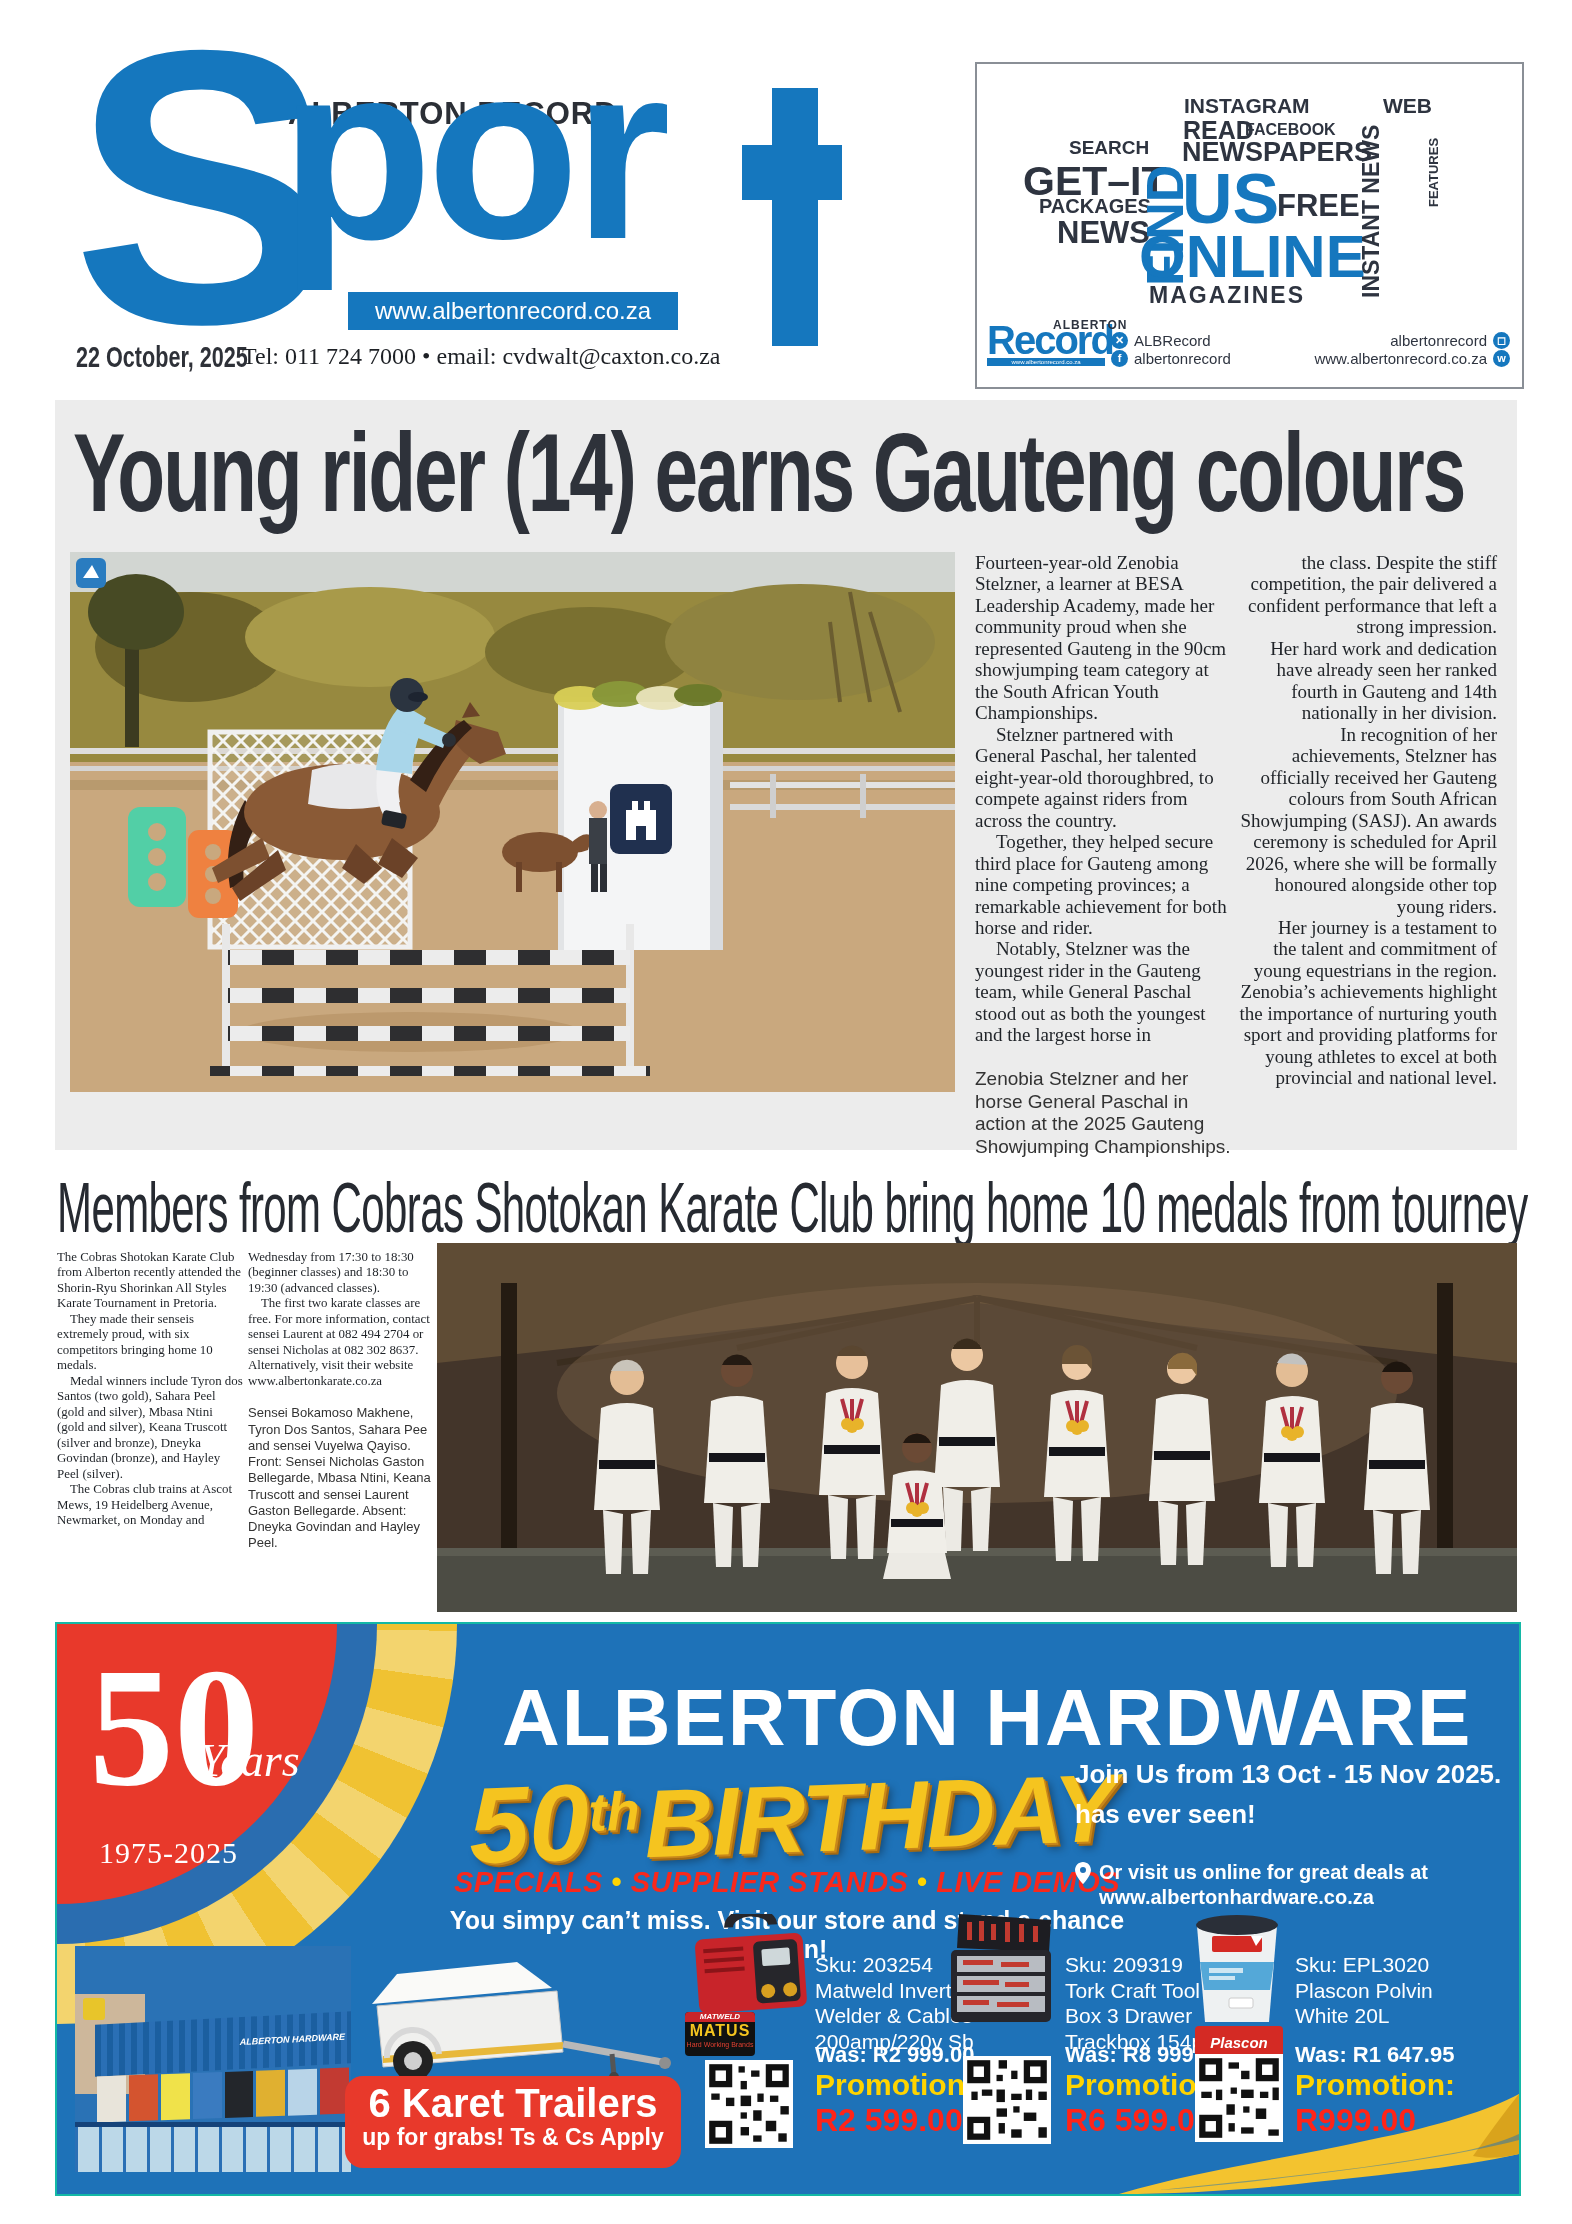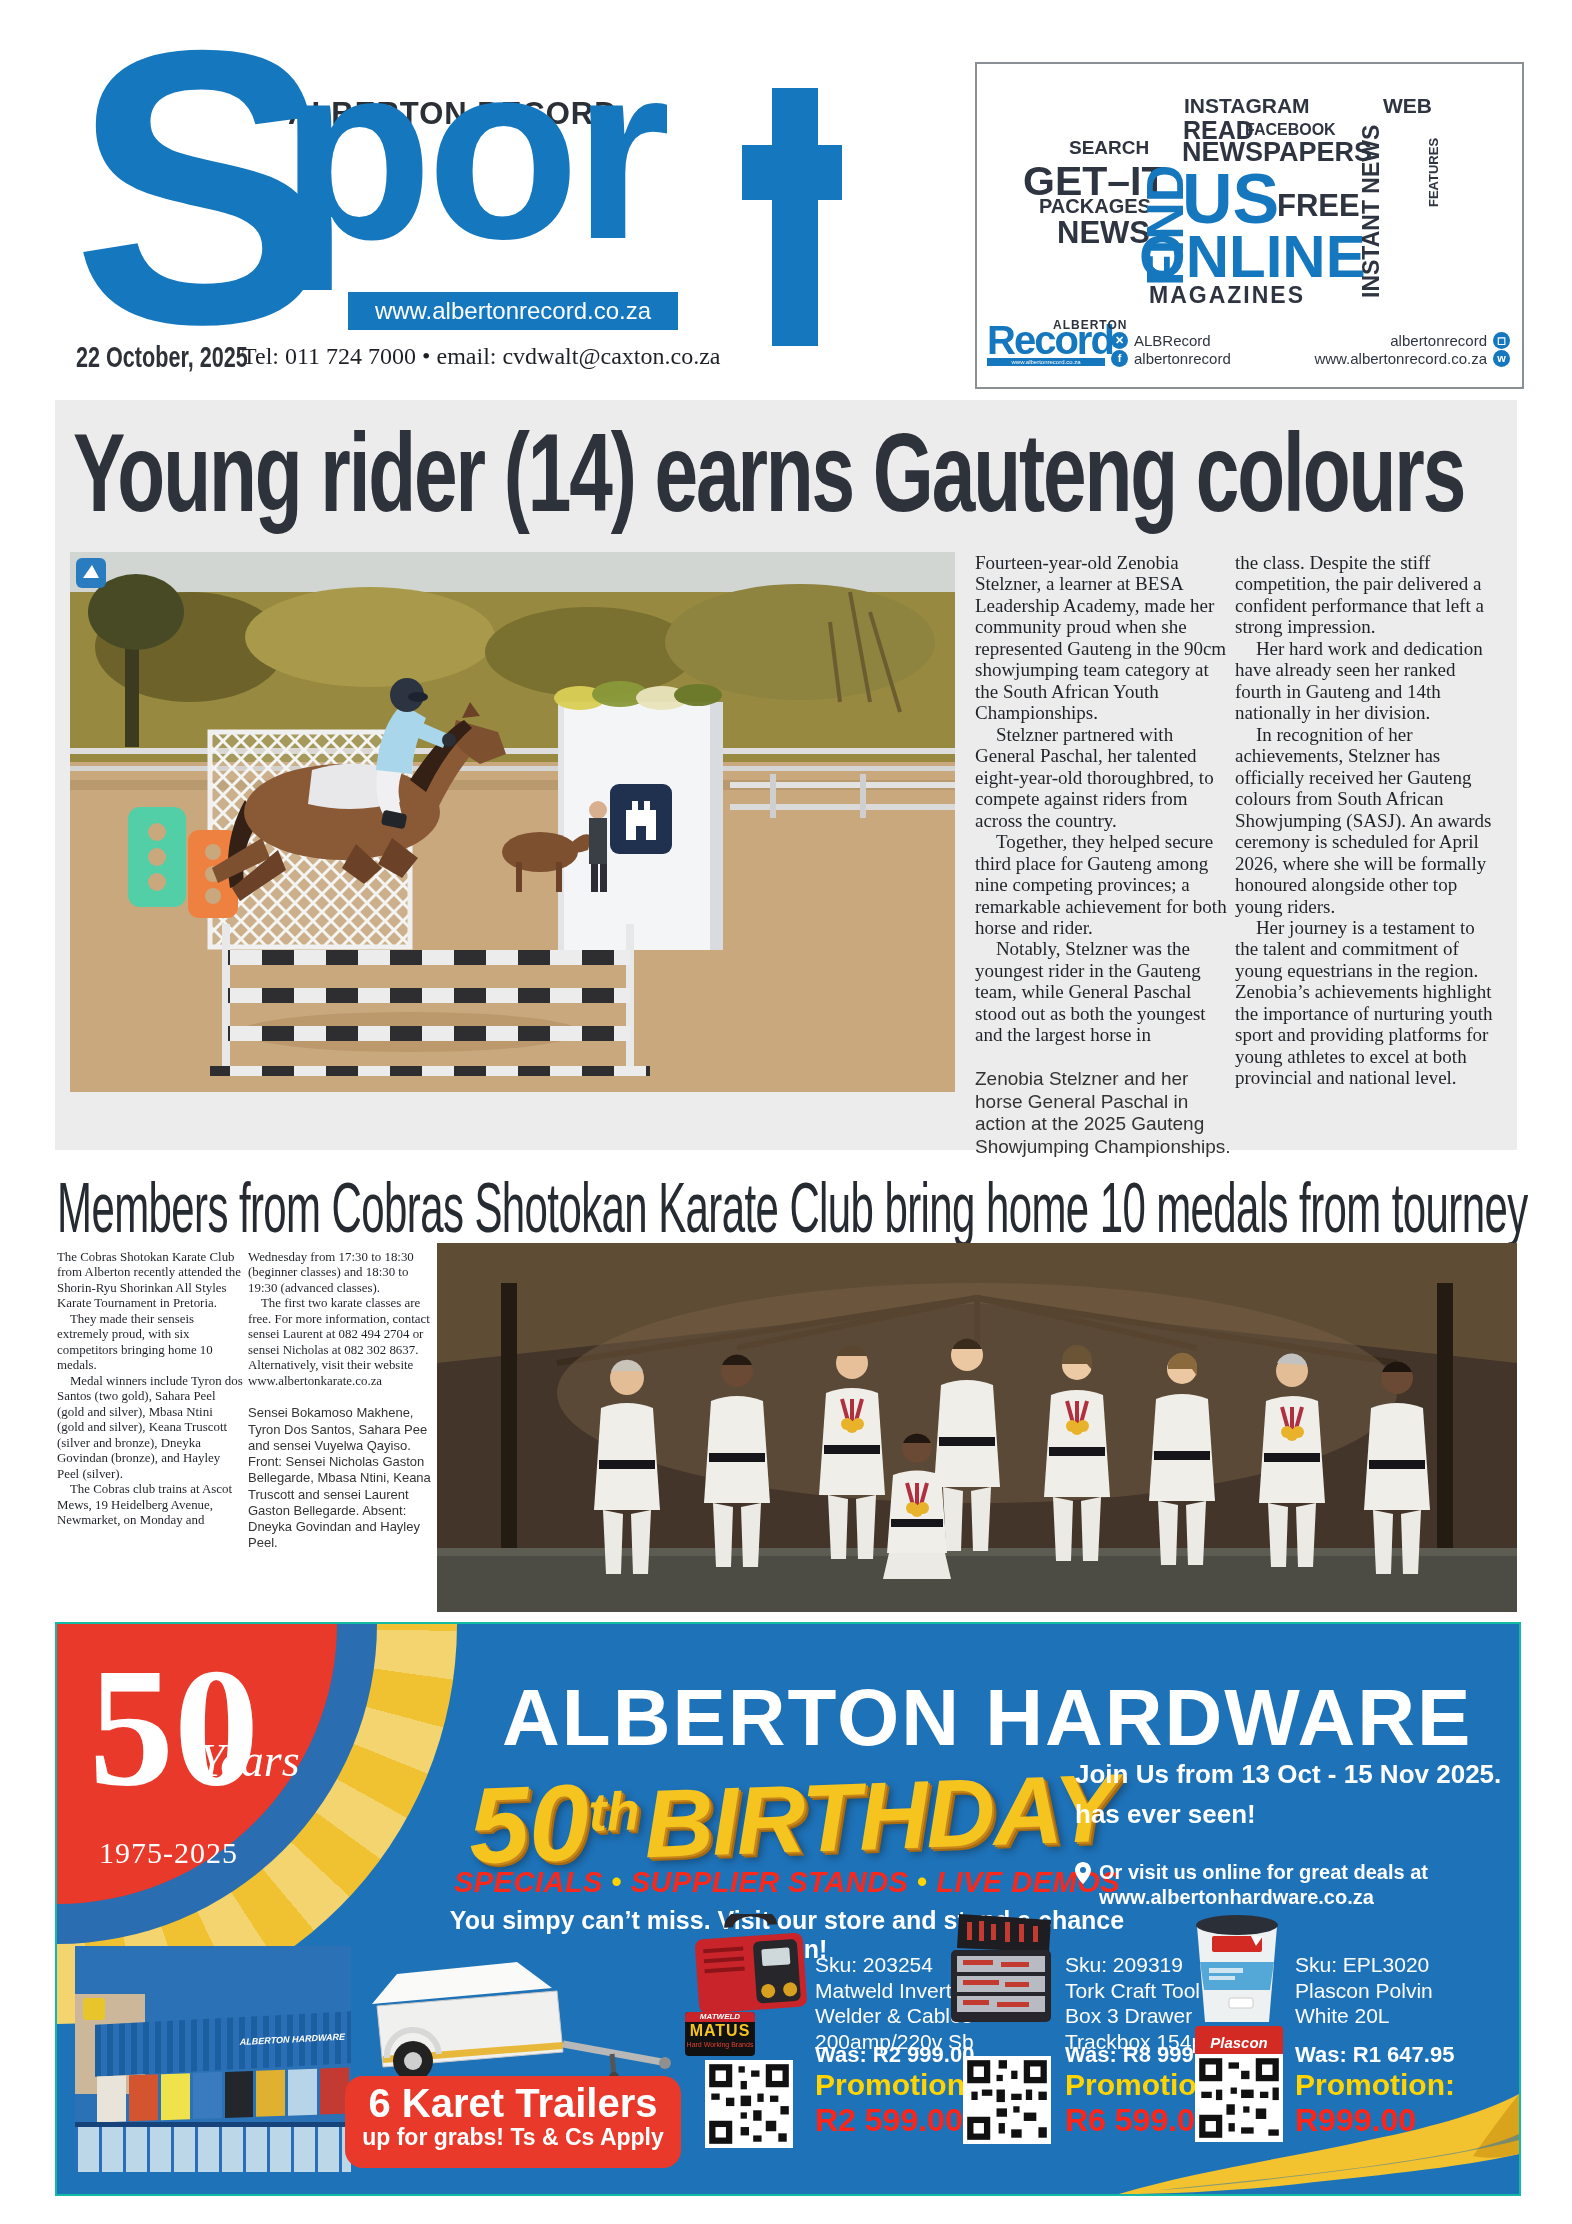--- a/index.html
+++ b/index.html
@@ -256,21 +256,21 @@
     </svg>
   </div>
 
   <div class="s1col" style="left:920px;">
     <p>Fourteen-year-old Zenobia Stelzner, a learner at BESA Leadership Academy, made her community proud when she represented Gauteng in the 90cm showjumping team category at the South African Youth Championships.</p>
     <p>Stelzner partnered with General Paschal, her talented eight-year-old thoroughbred, to compete against riders from across the country.</p>
     <p>Together, they helped secure third place for Gauteng among nine competing provinces; a remarkable achievement for both horse and rider.</p>
     <p>Notably, Stelzner was the youngest rider in the Gauteng team, while General Paschal stood out as both the youngest and the largest horse in</p>
     <div class="cap1">Zenobia Stelzner and her horse General Paschal in action at the 2025 Gauteng Showjumping Championships.</div>
   </div>
-  <div class="s1col" style="left:1180px;width:262px;">
+  <div class="s1col" style="left:1180px;width:262px;text-align:right;">
     <p>the class. Despite the stiff competition, the pair delivered a confident performance that left a strong impression.</p>
     <p>Her hard work and dedication have already seen her ranked fourth in Gauteng and 14th nationally in her division.</p>
     <p>In recognition of her achievements, Stelzner has officially received her Gauteng colours from South African Showjumping (SASJ). An awards ceremony is scheduled for April 2026, where she will be formally honoured alongside other top young riders.</p>
     <p>Her journey is a testament to the talent and commitment of young equestrians in the region. Zenobia’s achievements highlight the importance of nurturing youth sport and providing platforms for young athletes to excel at both provincial and national level.</p>
   </div>
 </div>
 
 <div class="abs hl2">Members from Cobras Shotokan Karate Club bring home 10 medals from tourney</div>
 
 <div class="s2col abs" style="left:57px;">

